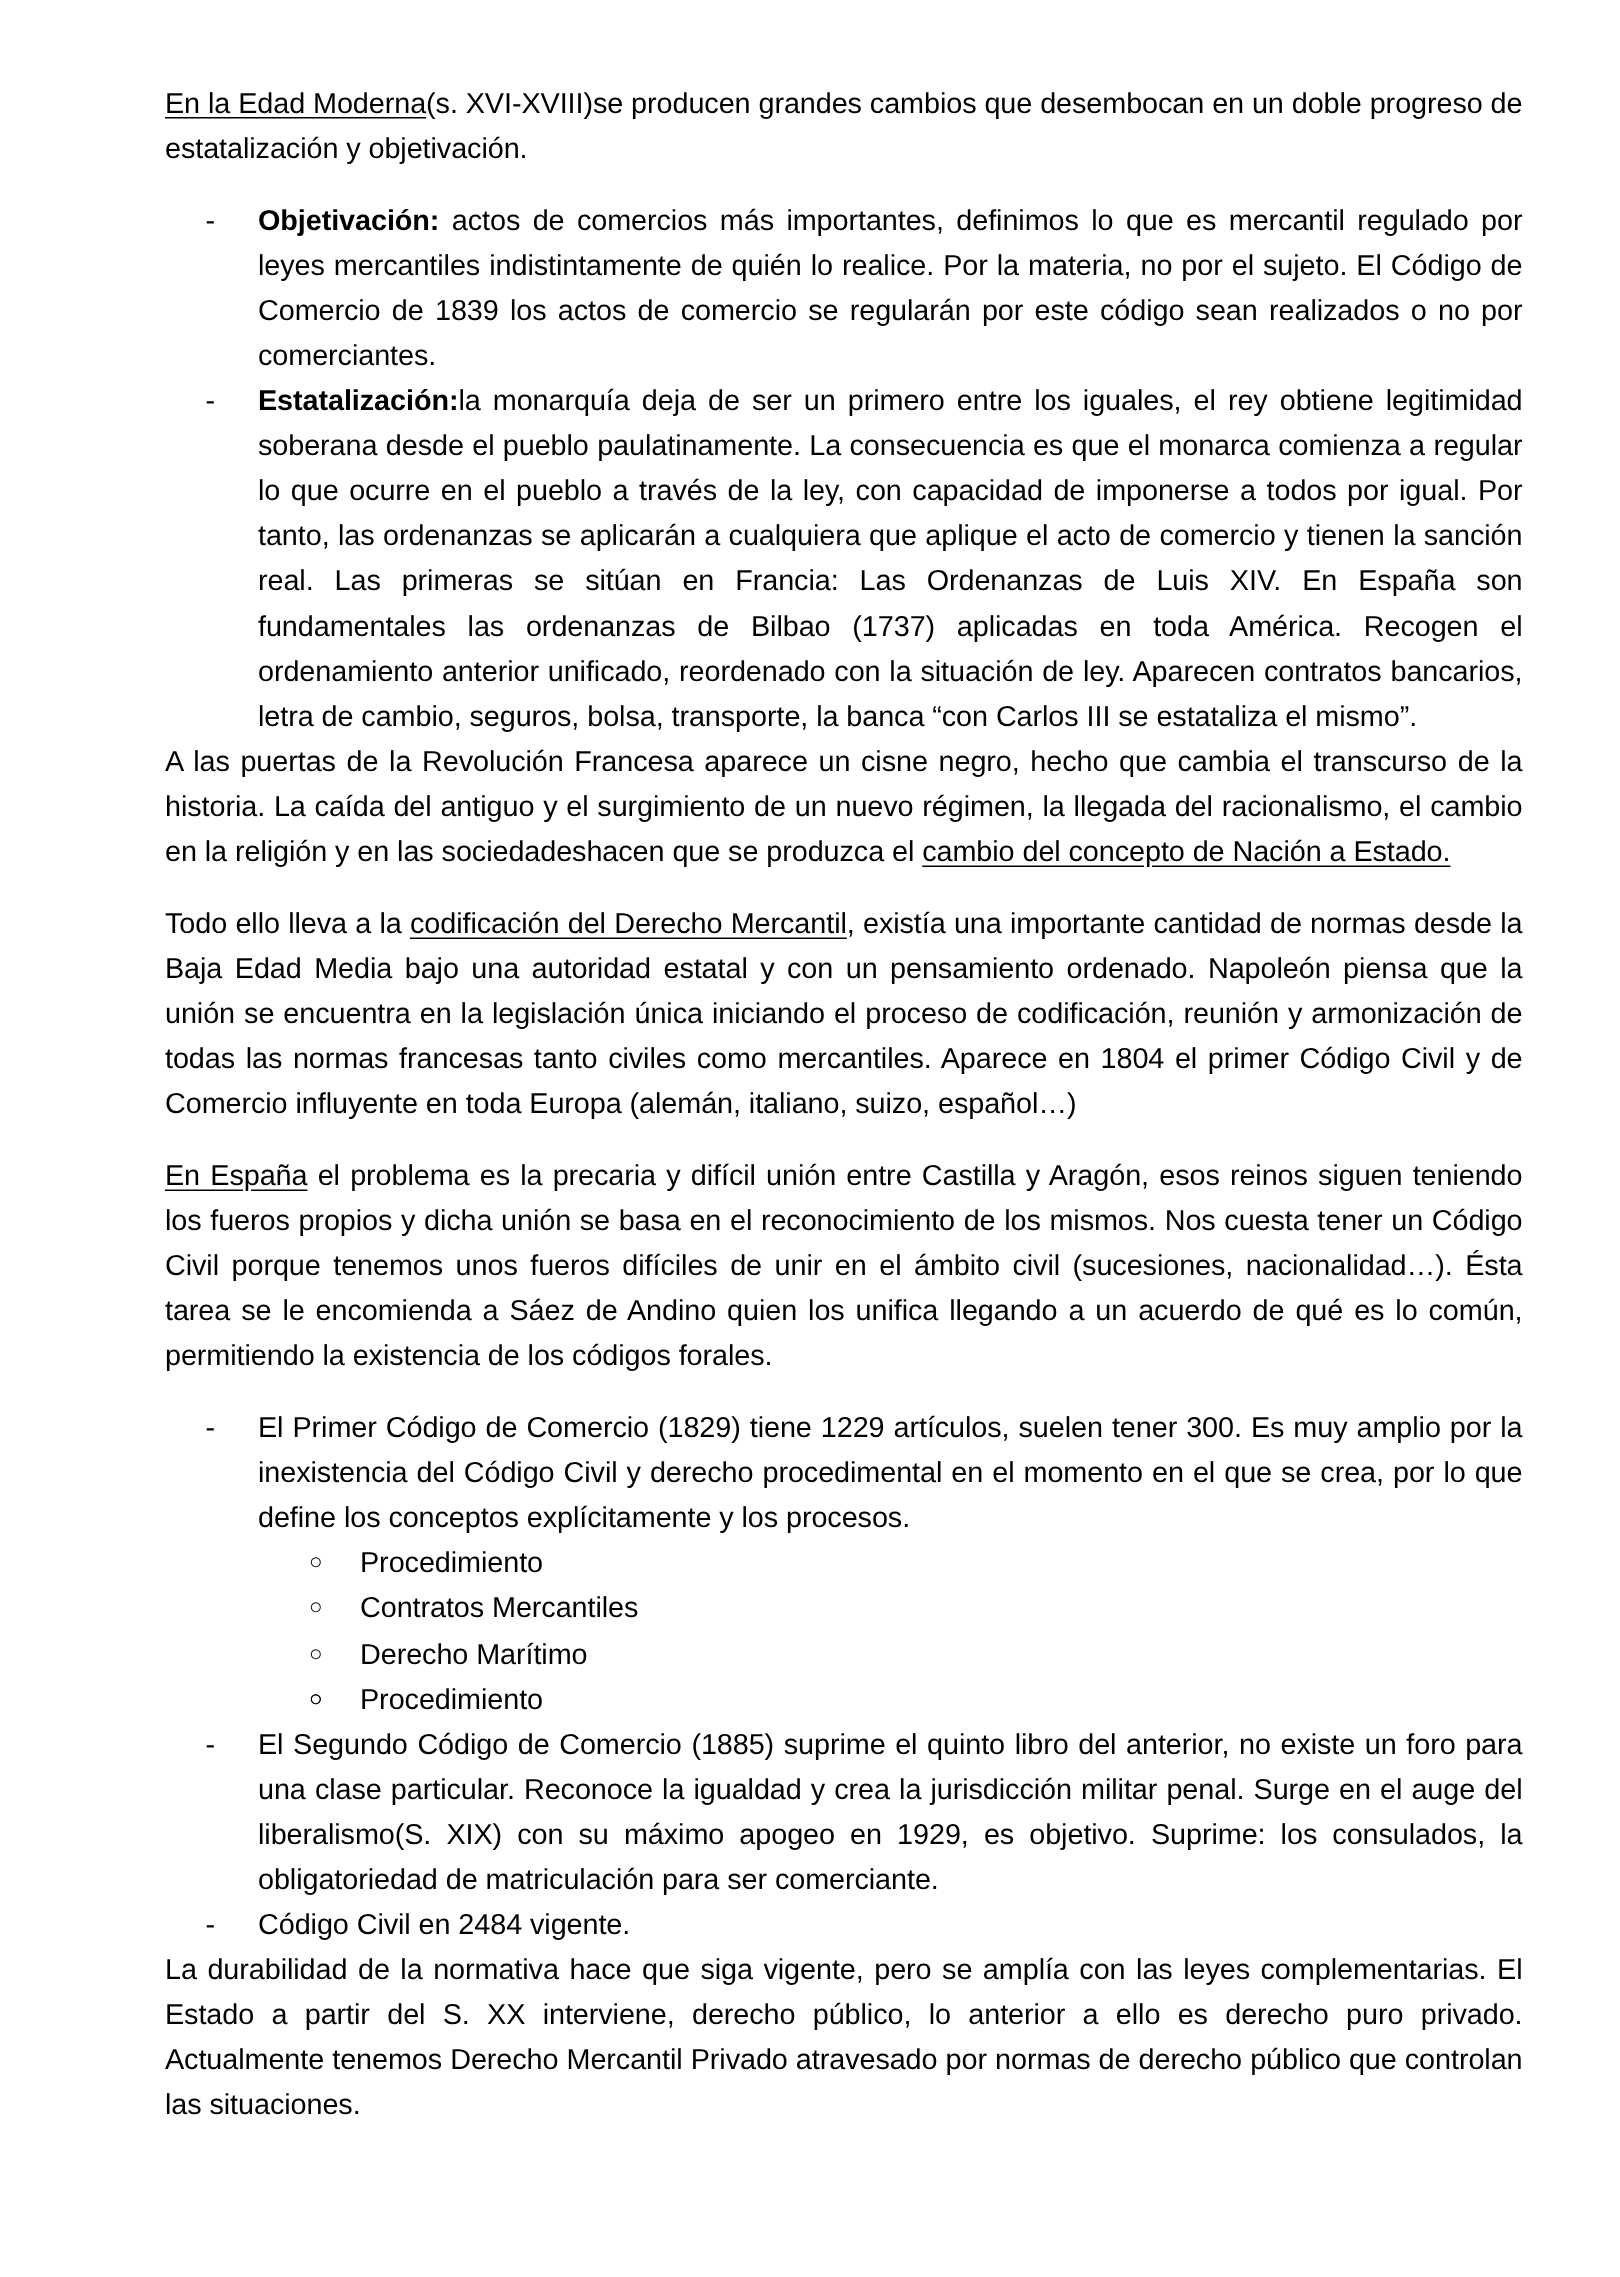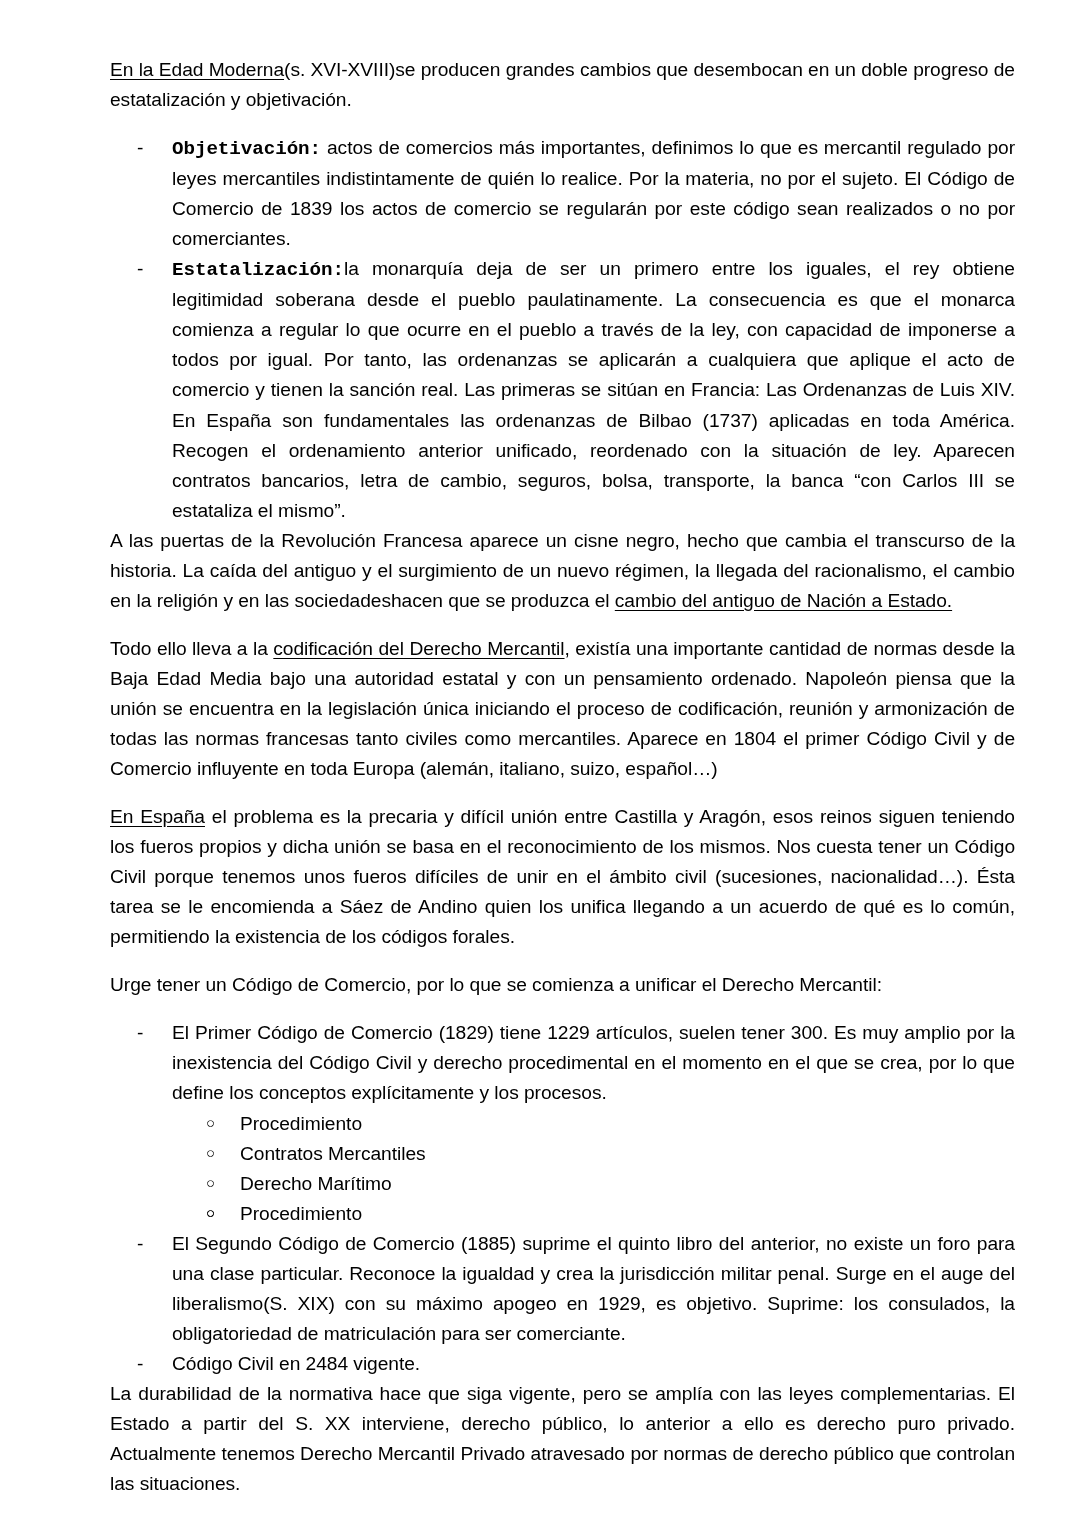--- a/index.html
+++ b/index.html
@@ -79,21 +79,21 @@
     text-align: left;
   }
   ul.circle-list > li .circ {
     position: absolute;
     left: 34px;
     top: 0;
     font-size: 15px;
     line-height: 1.9;
   }
   .u { text-decoration: underline; text-underline-offset: 2.5px; }
-  .b { font-weight: bold; font-family: Liberation Mono, monospace; }
+  .b { font-weight: bold; }
   .list-block { margin-bottom: 18px; }
 </style>
 </head>
 <body>
 
 <div class="page">
   <div class="doc-body">
 
     <p class="para"><span class="u">En la Edad Moderna</span><span>(s. XVI-XVIII)se producen grandes cambios que desembocan en un doble progreso de estatalización y objetivación.</span></p>
 
@@ -101,27 +101,26 @@
       <li>
         <span class="dash">-</span>
         <span class="b">Objetivación:</span><span> actos de comercios más importantes, definimos lo que es mercantil regulado por leyes mercantiles indistintamente de quién lo realice. Por la materia, no por el sujeto. El Código de Comercio de 1839 los actos de comercio se regularán por este código sean realizados o no por comerciantes.</span>
       </li>
       <li>
         <span class="dash">-</span>
         <span class="b">Estatalización:</span><span>la monarquía deja de ser un primero entre los iguales, el rey obtiene legitimidad soberana desde el pueblo paulatinamente. La consecuencia es que el monarca comienza a regular lo que ocurre en el pueblo a través de la ley, con capacidad de imponerse a todos por igual. Por tanto, las ordenanzas se aplicarán a cualquiera que aplique el acto de comercio y tienen la sanción real. Las primeras se sitúan en Francia: Las Ordenanzas de Luis XIV. En España son fundamentales las ordenanzas de Bilbao (1737) aplicadas en toda América. Recogen el ordenamiento anterior unificado, reordenado con la situación de ley. Aparecen contratos bancarios, letra de cambio, seguros, bolsa, transporte, la banca “con Carlos III se estataliza el mismo”.</span>
       </li>
     </ul>
 
-    <p class="para"><span>A las puertas de la Revolución Francesa aparece un cisne negro, hecho que cambia el transcurso de la historia. La caída del antiguo y el surgimiento de un nuevo régimen, la llegada del racionalismo, el cambio en la religión y en las sociedadeshacen que se produzca el </span><span class="u">cambio del antiguo de Nación a Estado.</span></p>
+    <p class="para"><span>A las puertas de la Revolución Francesa aparece un cisne negro, hecho que cambia el transcurso de la historia. La caída del antiguo y el surgimiento de un nuevo régimen, la llegada del racionalismo, el cambio en la religión y en las sociedadeshacen que se produzca el </span><span class="u">cambio del concepto de Nación a Estado.</span></p>
 
     <p class="para"><span>Todo ello lleva a la </span><span class="u">codificación del Derecho Mercantil</span><span>, existía una importante cantidad de normas desde la Baja Edad Media bajo una autoridad estatal y con un pensamiento ordenado. Napoleón piensa que la unión se encuentra en la legislación única iniciando el proceso de codificación, reunión y armonización de todas las normas francesas tanto civiles como mercantiles. Aparece en 1804 el primer Código Civil y de Comercio influyente en toda Europa (alemán, italiano, suizo, español…)</span></p>
 
     <p class="para"><span class="u">En España</span><span> el problema es la precaria y difícil unión entre Castilla y Aragón, esos reinos siguen teniendo los fueros propios y dicha unión se basa en el reconocimiento de los mismos. Nos cuesta tener un Código Civil porque tenemos unos fueros difíciles de unir en el ámbito civil (sucesiones, nacionalidad…). Ésta tarea se le encomienda a Sáez de Andino quien los unifica llegando a un acuerdo de qué es lo común, permitiendo la existencia de los códigos forales.</span></p>
 
-    <p class="para">Urge tener un Código de Comercio, por lo que se comienza a unificar el Derecho Mercantil:</p>
 
     <ul class="dash-list list-block">
       <li>
         <span class="dash">-</span>
         <span>El Primer Código de Comercio (1829) tiene 1229 artículos, suelen tener 300. Es muy amplio por la inexistencia del Código Civil y derecho procedimental en el momento en el que se crea, por lo que define los conceptos explícitamente y los procesos.</span>
         <ul class="circle-list">
           <li>
             <span class="circ">○</span>
             <span>Procedimiento</span>
           </li>

